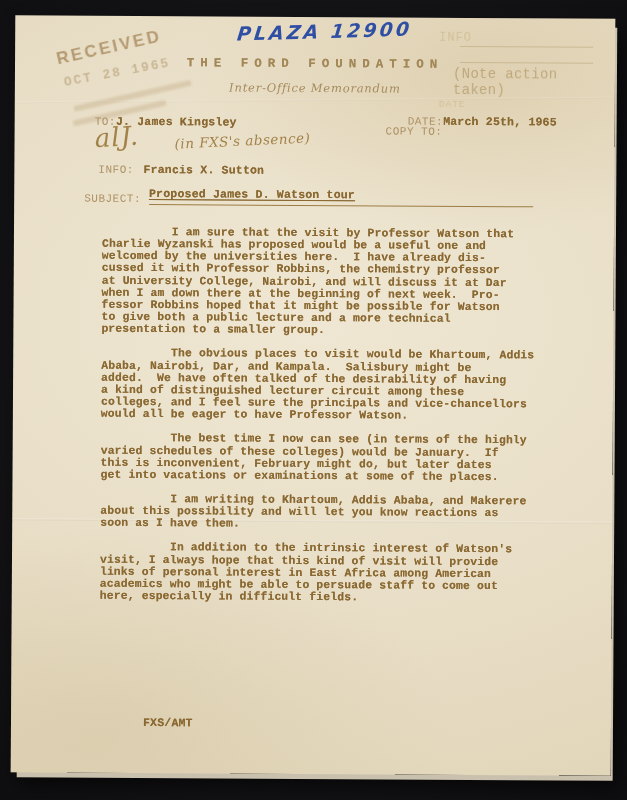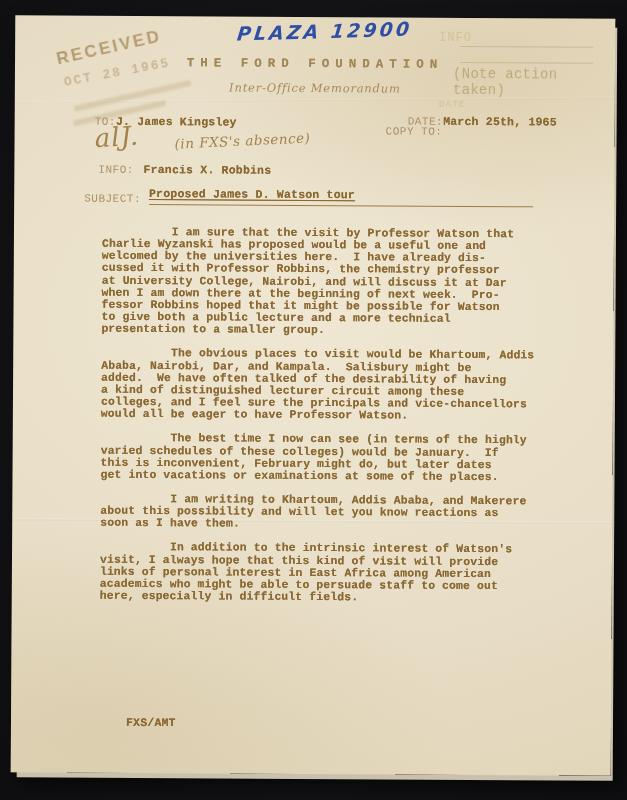--- a/index.html
+++ b/index.html
@@ -69,21 +69,21 @@
   .row-subject{left:70px;top:168px;display:flex;align-items:flex-end;}
   .subject-line{display:inline-block;width:384px;border-bottom:1.4px solid #9c7c44;
     padding-bottom:2px;margin-left:8px;}
   .subject-line .typed{text-decoration:underline;text-underline-offset:2px;}
   
   .body-text{position:absolute;left:88px;top:210px;width:444px;}
   .body-text p{margin:0 0 12px 0;white-space:pre-wrap;
     font-family:"Liberation Mono", monospace;font-size:11.4px;line-height:12.15px;
     color:#8a6831;font-weight:700;letter-spacing:.15px;
     text-shadow:0 0 .5px rgba(138,104,49,.75);}
-  .footer-ref{position:absolute;left:115px;top:700px;}
+  .footer-ref{position:absolute;left:132px;top:700px;}
 </style>
 </head>
 <body>
 
 <div class="scene">
   <div class="paper">
 
     <div class="crease top"></div>
     <div class="crease mid"></div>
 
@@ -107,21 +107,21 @@
 
     <div class="row row-to"><span class="preprint">TO:</span><span class="typed">J. James Kingsley</span></div>
 
     <div class="row row-date"><span class="preprint">DATE:</span><span class="typed">March 25th, 1965</span></div>
 
     <div class="row row-copyto"><span class="preprint">COPY TO:</span></div>
 
     <div class="hand-initials">alJ.</div>
     <div class="hand-note">(in FXS's absence)</div>
 
-    <div class="row row-from"><span class="preprint">INFO:</span>&nbsp;<span class="typed">Francis X. Robbins</span></div>
+    <div class="row row-from"><span class="preprint">INFO:</span>&nbsp;<span class="typed">Francis X. Sutton</span></div>
 
     <div class="row row-subject">
         <span class="preprint">SUBJECT:</span>
         <span class="subject-line"><span class="typed">Proposed James D. Watson tour</span></span>
       </div>
 
     <div class="body-text">
       <p>          I am sure that the visit by Professor Watson that
 Charlie Wyzanski has proposed would be a useful one and
 welcomed by the universities here.  I have already dis-

